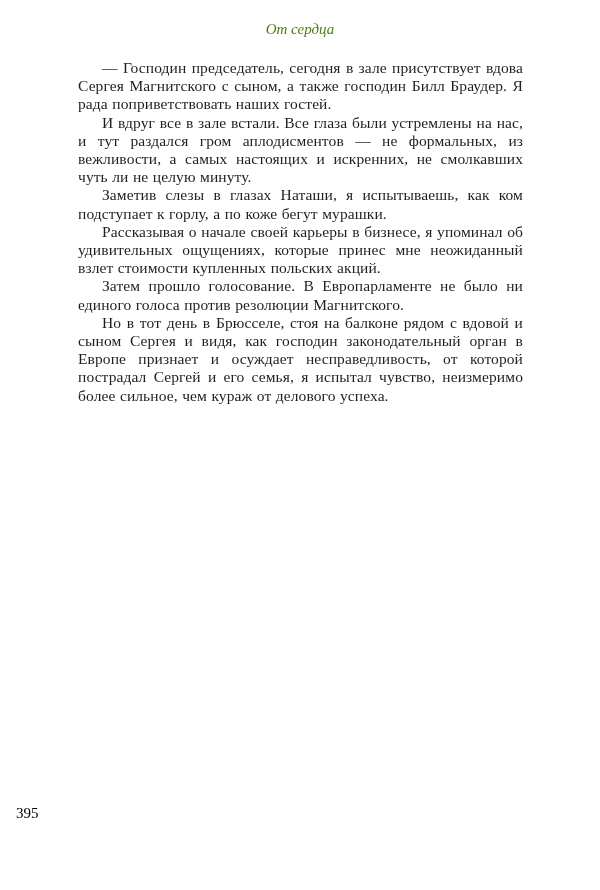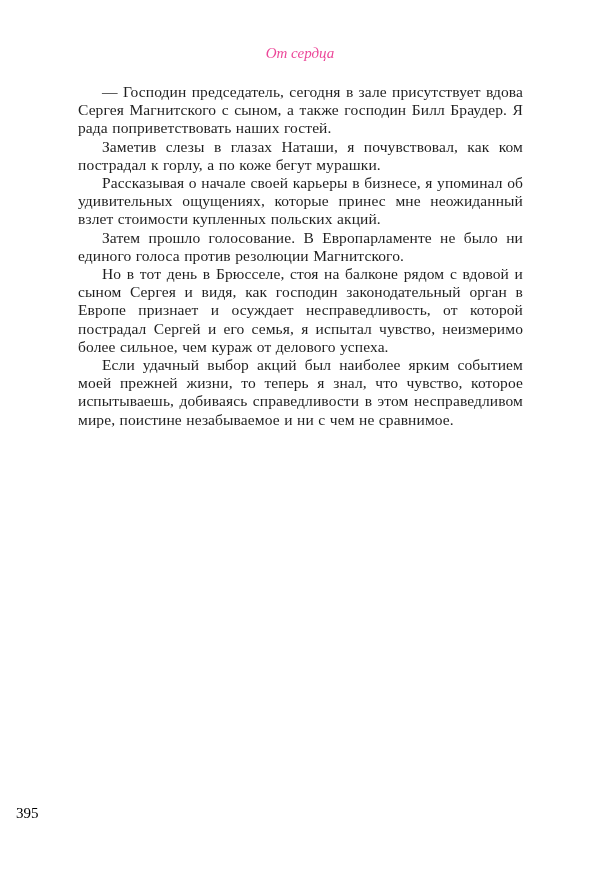--- a/index.html
+++ b/index.html
@@ -10,26 +10,26 @@
   .page {
     position: relative;
     width: 600px;
     height: 890px;
     background: #ffffff;
     overflow: hidden;
     font-family: "Liberation Serif", "DejaVu Serif", serif;
     color: #1f1f1f;
   }
   .running-head {
-    padding-top: 44px;
+    padding-top: 20px;
     text-align: center;
     font-style: italic;
     font-size: 15px;
     line-height: 18px;
-    color: #ec4899;
+    color: #4d7c0f;
   }
   .text-block {
     margin: 21px 77px 16px 78px; 
   }
   .text-block p {
     margin: 0;
     text-align: justify;
     text-indent: 24px;
     font-size: 15.5px;
     line-height: 18.2px;
@@ -50,22 +50,22 @@
 </style>
 </head>
 <body>
 
 <div class="page">
 
   <div class="running-head">От сердца</div>
 
   <div class="text-block">
     <p>— Господин председатель, сегодня в зале присутствует вдова Сергея Магнитского с сыном, а также господин Билл Браудер. Я рада поприветствовать наших гостей.</p>
-    <p>Заметив слезы в глазах Наташи, я почувствовал, как ком пострадал к горлу, а по коже бегут мурашки.</p>
+    <p>И вдруг все в зале встали. Все глаза были устремлены на нас, и тут раздался гром аплодисментов — не формальных, из вежливости, а самых настоящих и искренних, не смолкавших чуть ли не целую минуту.</p>
+    <p>Заметив слезы в глазах Наташи, я испытываешь, как ком подступает к горлу, а по коже бегут мурашки.</p>
     <p>Рассказывая о начале своей карьеры в бизнесе, я упоминал об удивительных ощущениях, которые принес мне неожиданный взлет стоимости купленных польских акций.</p>
     <p>Затем прошло голосование. В Европарламенте не было ни единого голоса против резолюции Магнитского.</p>
     <p>Но в тот день в Брюсселе, стоя на балконе рядом с вдовой и сыном Сергея и видя, как господин законодательный орган в Европе признает и осуждает несправедливость, от которой пострадал Сергей и его семья, я испытал чувство, неизмеримо более сильное, чем кураж от делового успеха.</p>
-    <p>Если удачный выбор акций был наиболее ярким событием моей прежней жизни, то теперь я знал, что чувство, которое испытываешь, добиваясь справедливости в этом несправедливом мире, поистине незабываемое и ни с чем не сравнимое.</p>
   </div>
 
   <div class="page-number">395</div>
 
 </div>
 
 </body></html>

